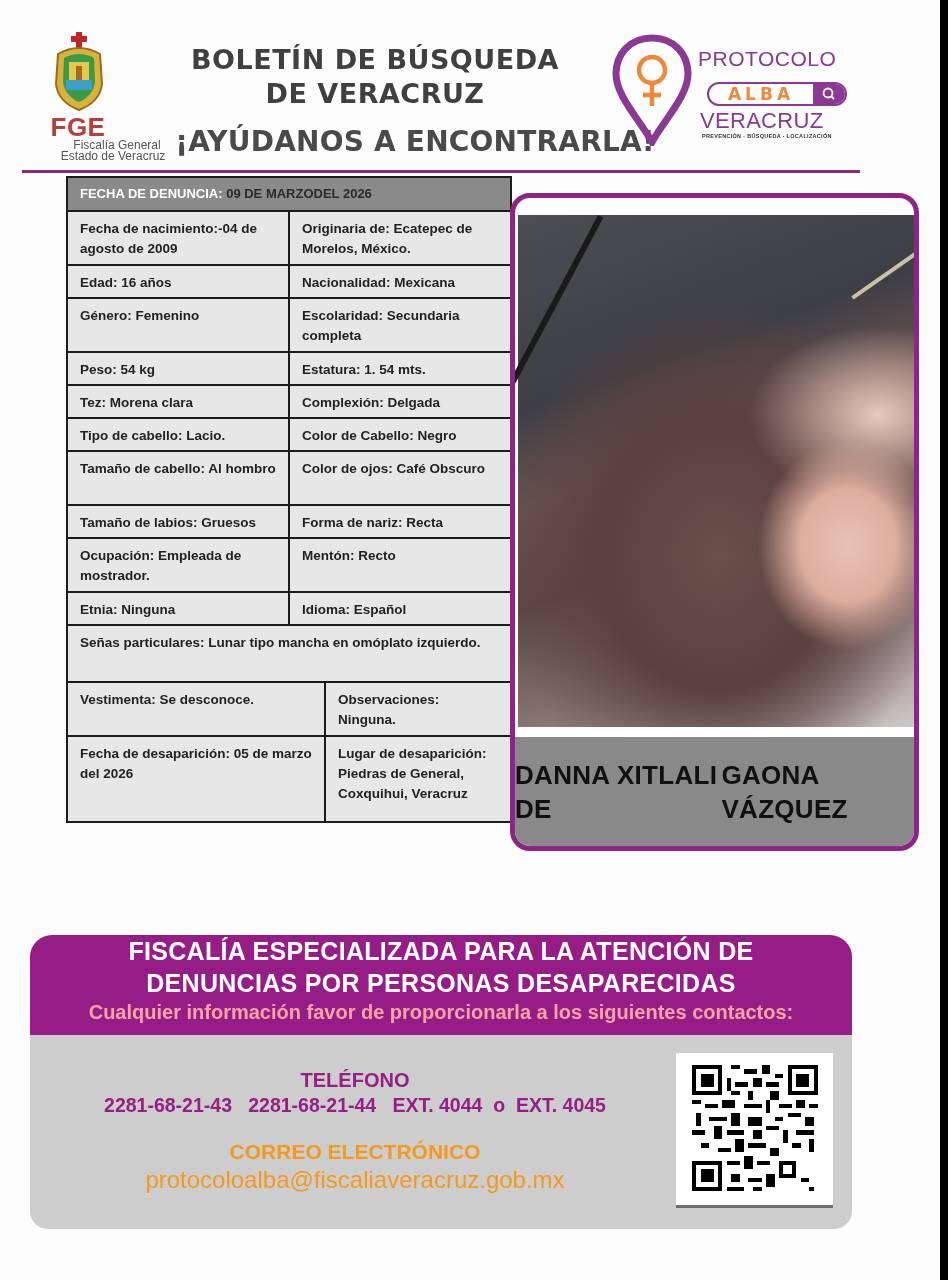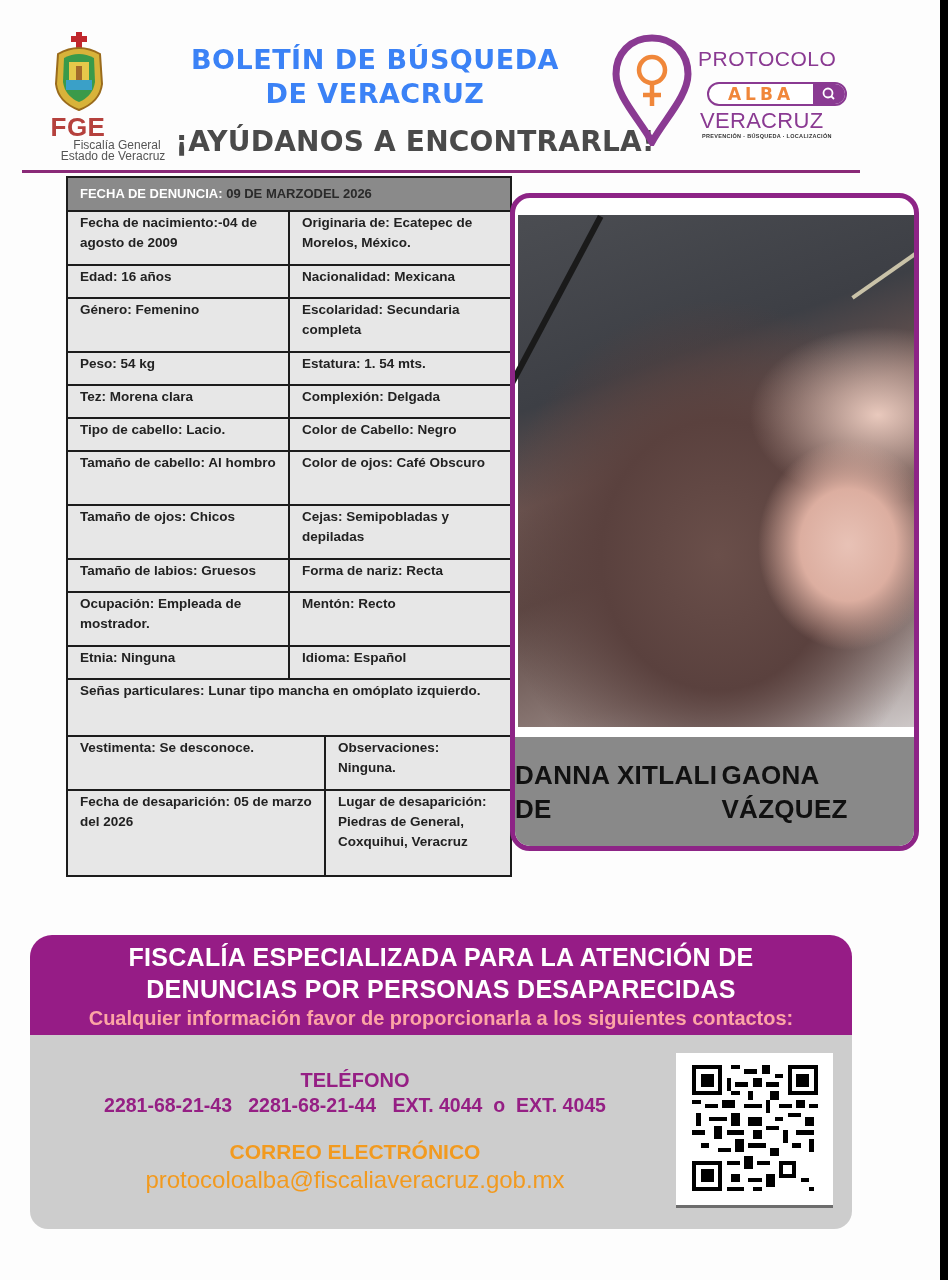--- a/index.html
+++ b/index.html
@@ -18,21 +18,21 @@
     position: absolute; left: 0; width: 100px; top: 80px;
     font-weight: 700; font-size: 26px; color: #b5413d; letter-spacing: 0.5px;
     font-family: "Liberation Sans", sans-serif;
   }
   .fge-sub1, .fge-sub2 { position: absolute; left: 0; width: 106px; font-size: 12px; color: #555; line-height: 11px; margin-left: 36px; }
   .fge-sub1 { top: 108px; }
   .fge-sub2 { top: 119px; left: -4px; }
 
   .title-orange {
     position: absolute; left: 150px; width: 450px; text-align: center;
-    font-weight: 900; font-size: 31px; color: #3b82f6; letter-spacing: 0.5px; line-height: 36px;
+    font-weight: 900; font-size: 31px; color: #404040; letter-spacing: 0.5px; line-height: 36px;
     font-family: "DejaVu Sans", sans-serif;
   }
   .title-1 { top: 42px; font-size: 27px; }
   .title-2 { top: 76px; font-size: 27px; }
   .title-help {
     position: absolute; left: 134px; top: 124px; width: 490px; text-align: center;
     font-weight: 700; font-size: 28px; color: #4a4a4a; line-height: 36px; letter-spacing: 0.2px;
     font-family: "DejaVu Sans", sans-serif;
     margin-left: 36px;
   }
@@ -51,21 +51,21 @@
   }
   .alba-bar-search { position: absolute; right: 0; top: 0; width: 32px; height: 20px; background: #8a3a92; }
   .alba-veracruz { position: absolute; left: 88px; top: 74px; font-size: 22px; color: #8a3a92; letter-spacing: 0.3px; }
   .alba-tagline { position: absolute; left: 90px; top: 99px; font-size: 5.5px; font-weight: 700; color: #333; letter-spacing: 0.3px; }
 
   .header-rule { position: absolute; left: 22px; top: 170px; width: 838px; height: 3px; background: #8a2a78; }
 
   
   .table { position: absolute; left: 46px; top: 176px; width: 446px; border: 2px solid #1c1c1c; background: #e7e7e7; margin-left: 20px; }
   .tr { display: flex; border-top: 2px solid #1c1c1c; }
-  .td { padding: 1px 12px 6px 12px; font-size: 13.5px; font-weight: 700; color: #222; line-height: 20px; }
+  .td { padding: 7px 12px 6px 12px; font-size: 13.5px; font-weight: 700; color: #222; line-height: 20px; }
   .td.left { width: 222px; border-right: 2px solid #1c1c1c; }
   .td.right { flex: 1; }
   .td.full { width: 100%; text-align: justify; text-align-last: left; }
   .td.wide-left { width: 258px; border-right: 2px solid #1c1c1c; }
   .hdr { background: #8a8a8a; padding: 6px 12px; height: 32px; font-size: 13px; font-weight: 700; line-height: 20px; }
   .hdr .lbl { color: #fff; }
   .hdr .val { color: #2a2a2a; }
 
   
   .photo-card {
@@ -89,21 +89,21 @@
   }
   .name-line { font-weight: 700; font-size: 26px; color: #111; line-height: 34px; letter-spacing: 0.3px; }
 
   
   .banner {
     position: absolute; left: 30px; top: 935px; width: 822px; height: 102px;
     background: #961c86; border-radius: 22px 22px 0 0; text-align: center;
   }
   .banner-title {
     font-weight: 700; font-size: 25px; color: #fff; line-height: 32px; letter-spacing: 0.3px;
-    font-family: "Liberation Sans", sans-serif; padding-top: 6px;
+    font-family: "Liberation Sans", sans-serif; 
   }
   .banner-sub { font-weight: 700; font-size: 20px; color: #fca5a5; line-height: 22px; margin-top: 2px; }
 
   .contact {
     position: absolute; left: 30px; top: 1035px; width: 822px; height: 194px;
     background: #cdcdcd; border-radius: 0 0 18px 18px;
   }
   .tel-label { position: absolute; left: 0; top: 34px; width: 650px; text-align: center; font-weight: 700; font-size: 20px; color: #951f84; }
   .tel-line { position: absolute; left: 0; top: 59px; width: 650px; text-align: center; font-weight: 700; font-size: 19.5px; color: #951f84; white-space: pre; }
   .mail-label { position: absolute; left: 0; top: 105px; width: 650px; text-align: center; font-weight: 700; font-size: 21px; color: #f29a1f; }
@@ -187,24 +187,20 @@
     <div class="td left">Tez: Morena clara</div>
     <div class="td right">Complexión: Delgada</div>
   </div>
   <div class="tr" style="height:33px">
     <div class="td left">Tipo de cabello: Lacio.</div>
     <div class="td right">Color de Cabello: Negro</div>
   </div>
   <div class="tr" style="height:54px">
     <div class="td left">Tamaño de cabello: Al hombro</div>
     <div class="td right">Color de ojos: Café Obscuro</div>
-  </div>
-  <div class="tr" style="height:54px">
-    <div class="td left">Tamaño de ojos: Chicos</div>
-    <div class="td right">Cejas: Semipobladas y depiladas</div>
   </div>
   <div class="tr" style="height:33px">
     <div class="td left">Tamaño de labios: Gruesos</div>
     <div class="td right">Forma de nariz: Recta</div>
   </div>
   <div class="tr" style="height:54px">
     <div class="td left">Ocupación: Empleada de mostrador.</div>
     <div class="td right">Mentón: Recto</div>
   </div>
   <div class="tr" style="height:33px">

